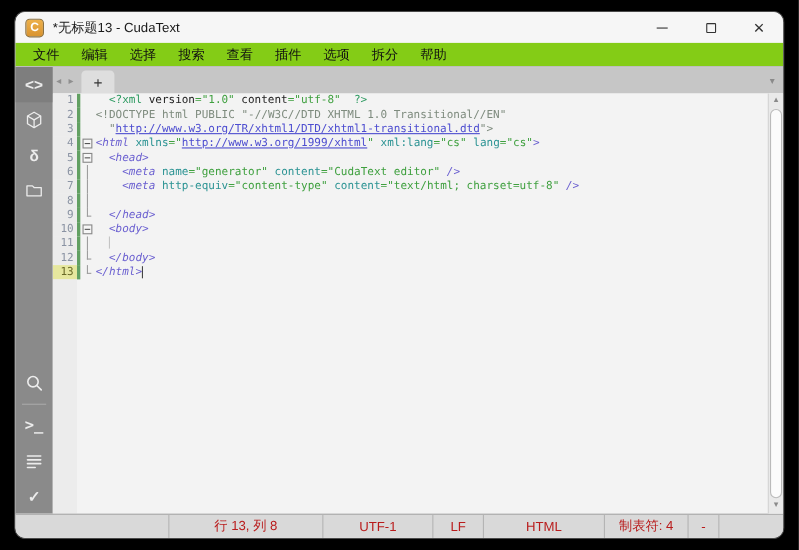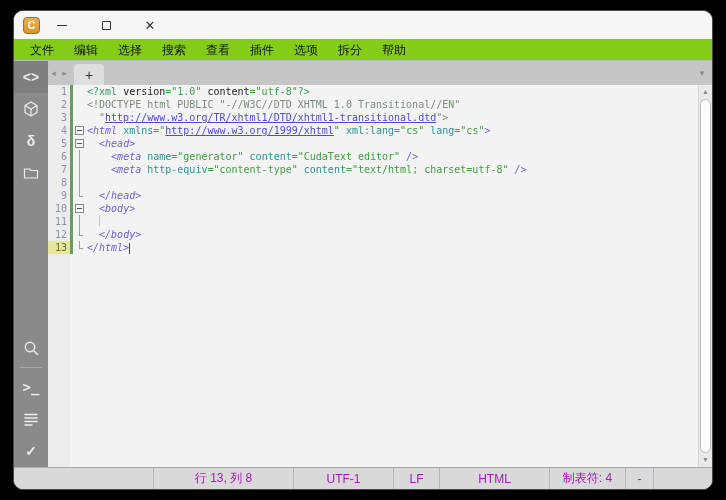--- a/index.html
+++ b/index.html
@@ -59,50 +59,51 @@
   .bar.mod { background:#62a062; }
   .fold { width:13px; flex:0 0 13px; position:relative; }
   .fold .vline { position:absolute; left:5px; top:0; bottom:0; width:1px; background:#9e9e9e; }
   .fold .box { position:absolute; left:1px; top:2px; width:9px; height:9px;
                border:1px solid #878787; background:#f6f6f6; }
   .fold .box::after { content:""; position:absolute; left:1px; right:1px; top:3px; height:1px; background:#555; }
   .fold .endmark { position:absolute; left:5px; top:0; height:8px; width:4px;
                    border-left:1px solid #9e9e9e; border-bottom:1px solid #9e9e9e; }
   .code { white-space:pre; font:10px/13px "DejaVu Sans Mono", monospace; color:#222; }
   .c-plain { color:#222; }
-  .c-pi { color:#2f9b62; }
+  .c-pi { color:#2f9b62;margin-left:12px; }
   .c-doctype { color:#7e8b7e; }
   .c-url { color:#4d4dd0; text-decoration:underline; }
   .c-tag { color:#6a5fd0;font-style:italic; }
   .c-attr { color:#2b9393; }
   .c-str { color:#3fa03f; }
   .c-bold { color:#111; font-weight:bold; }
   .c-guide { display:inline-block; height:11px; border-left:1px solid #c4c4c4; }
   .caret { display:inline-block; width:1px; height:11px; background:#444; vertical-align:middle; }
   
   .vscroll { width:14px; flex:0 0 14px; background:#e9e9e9; border-left:1px solid #d4d4d4; position:relative; }
   .sb-up, .sb-down { position:absolute; left:0; right:0; text-align:center; font-size:7px; color:#8a8a8a; height:12px; line-height:12px; }
   .sb-up { top:1px; } .sb-down { bottom:1px; }
   .sb-thumb { position:absolute; top:14px; bottom:14px; left:1px; right:1px;
               background:#fbfbfb; border:1px solid #bababa; border-radius:7px; }
   
   .statusbar { height:22px; flex:0 0 22px; background:#d9d9d9; border-top:1px solid #a9a9a9;
-               display:flex; font-size:12px; color:#a21caf; }
+               display:flex; font-size:12px; color:#b91c1c; }
   .sb-cell { display:flex; align-items:center; justify-content:center;
              border-right:1px solid #b4b4b4; white-space:nowrap; }
   .sb-cell.flexfill { flex:1; border-right:none; }
   svg { display:block; }
 </style>
 </head>
 <body>
 
 <div class="window">
 
   <div class="titlebar">
     <div class="app-icon">C</div>
+    <div class="title-text">*无标题13 - CudaText</div>
     <div class="win-btn">
       <span class="glyph-min"></span>
     </div>
     <div class="win-btn">
       <span class="glyph-max"></span>
     </div>
     <div class="win-btn">
       <span class="glyph-close">✕</span>
     </div>
   </div>

